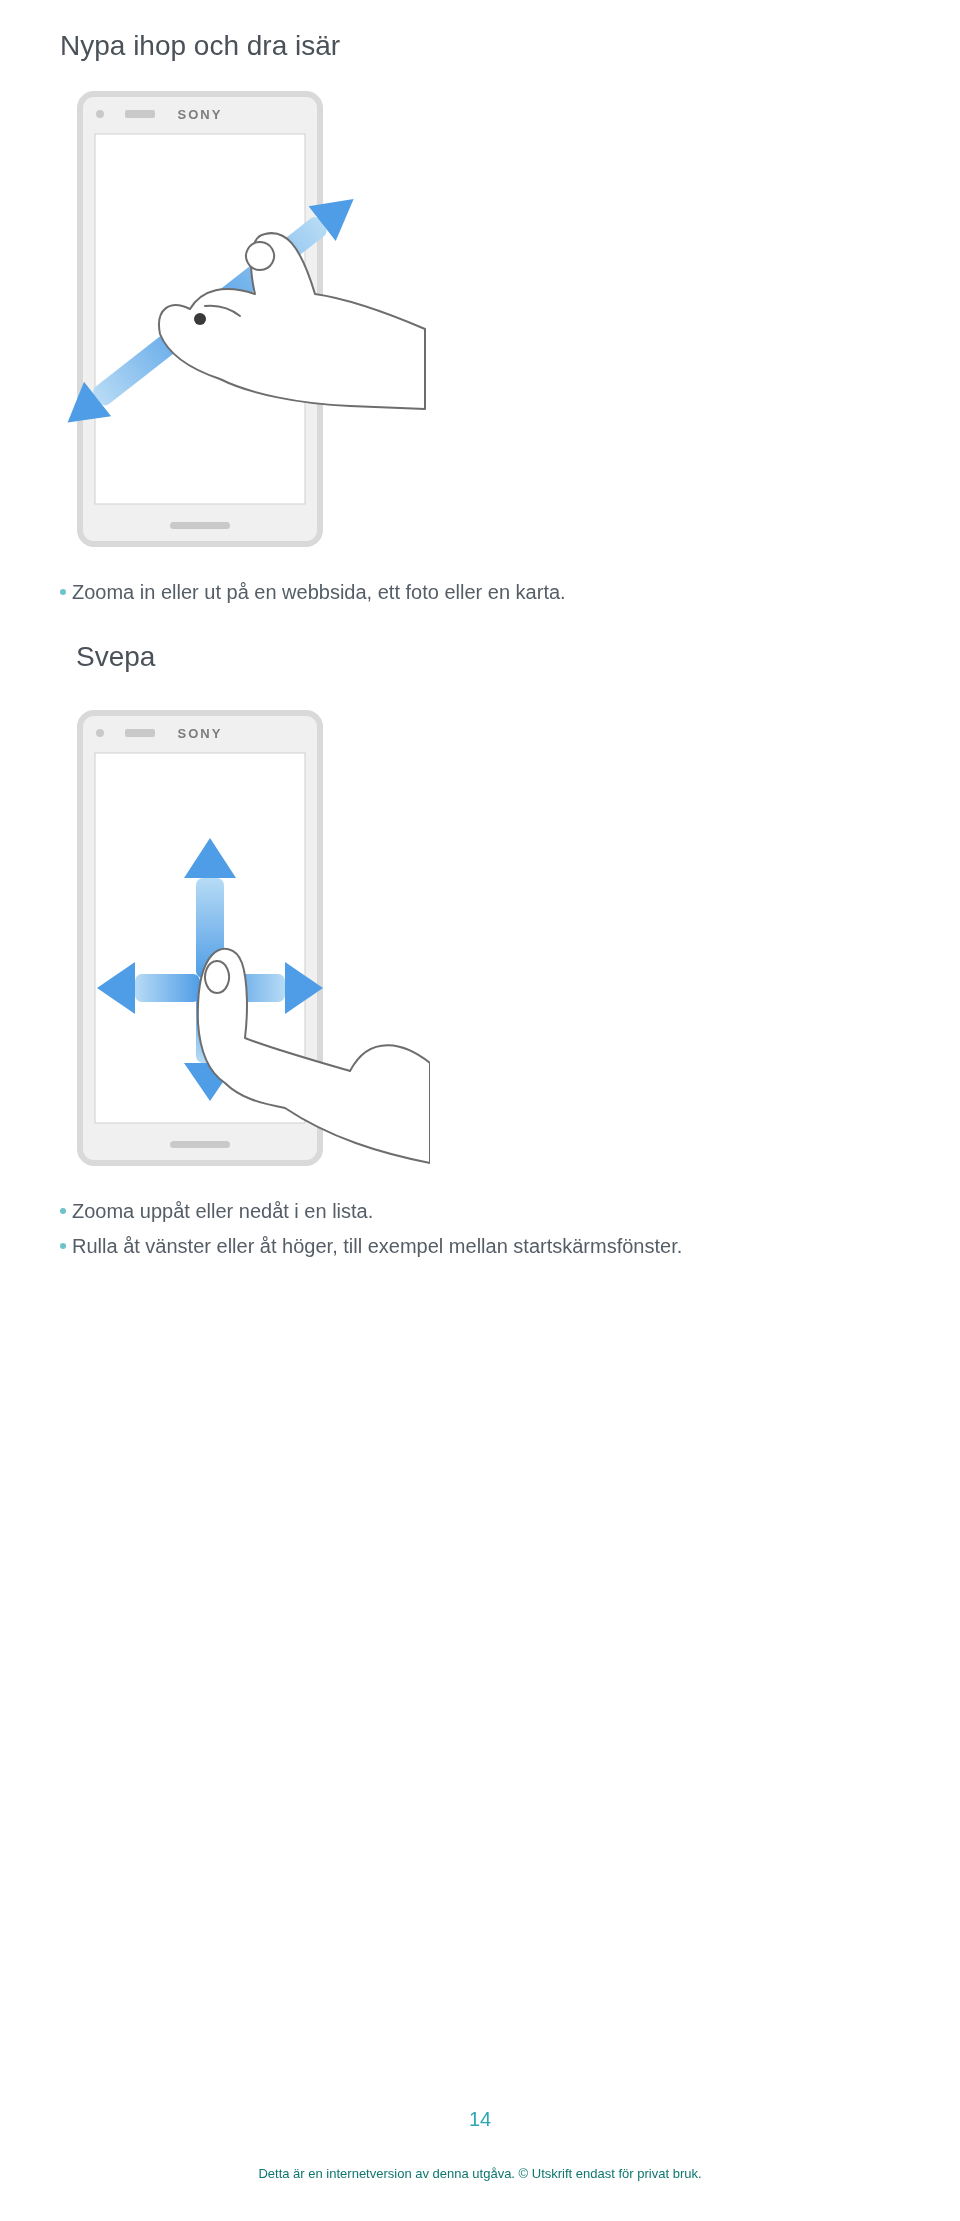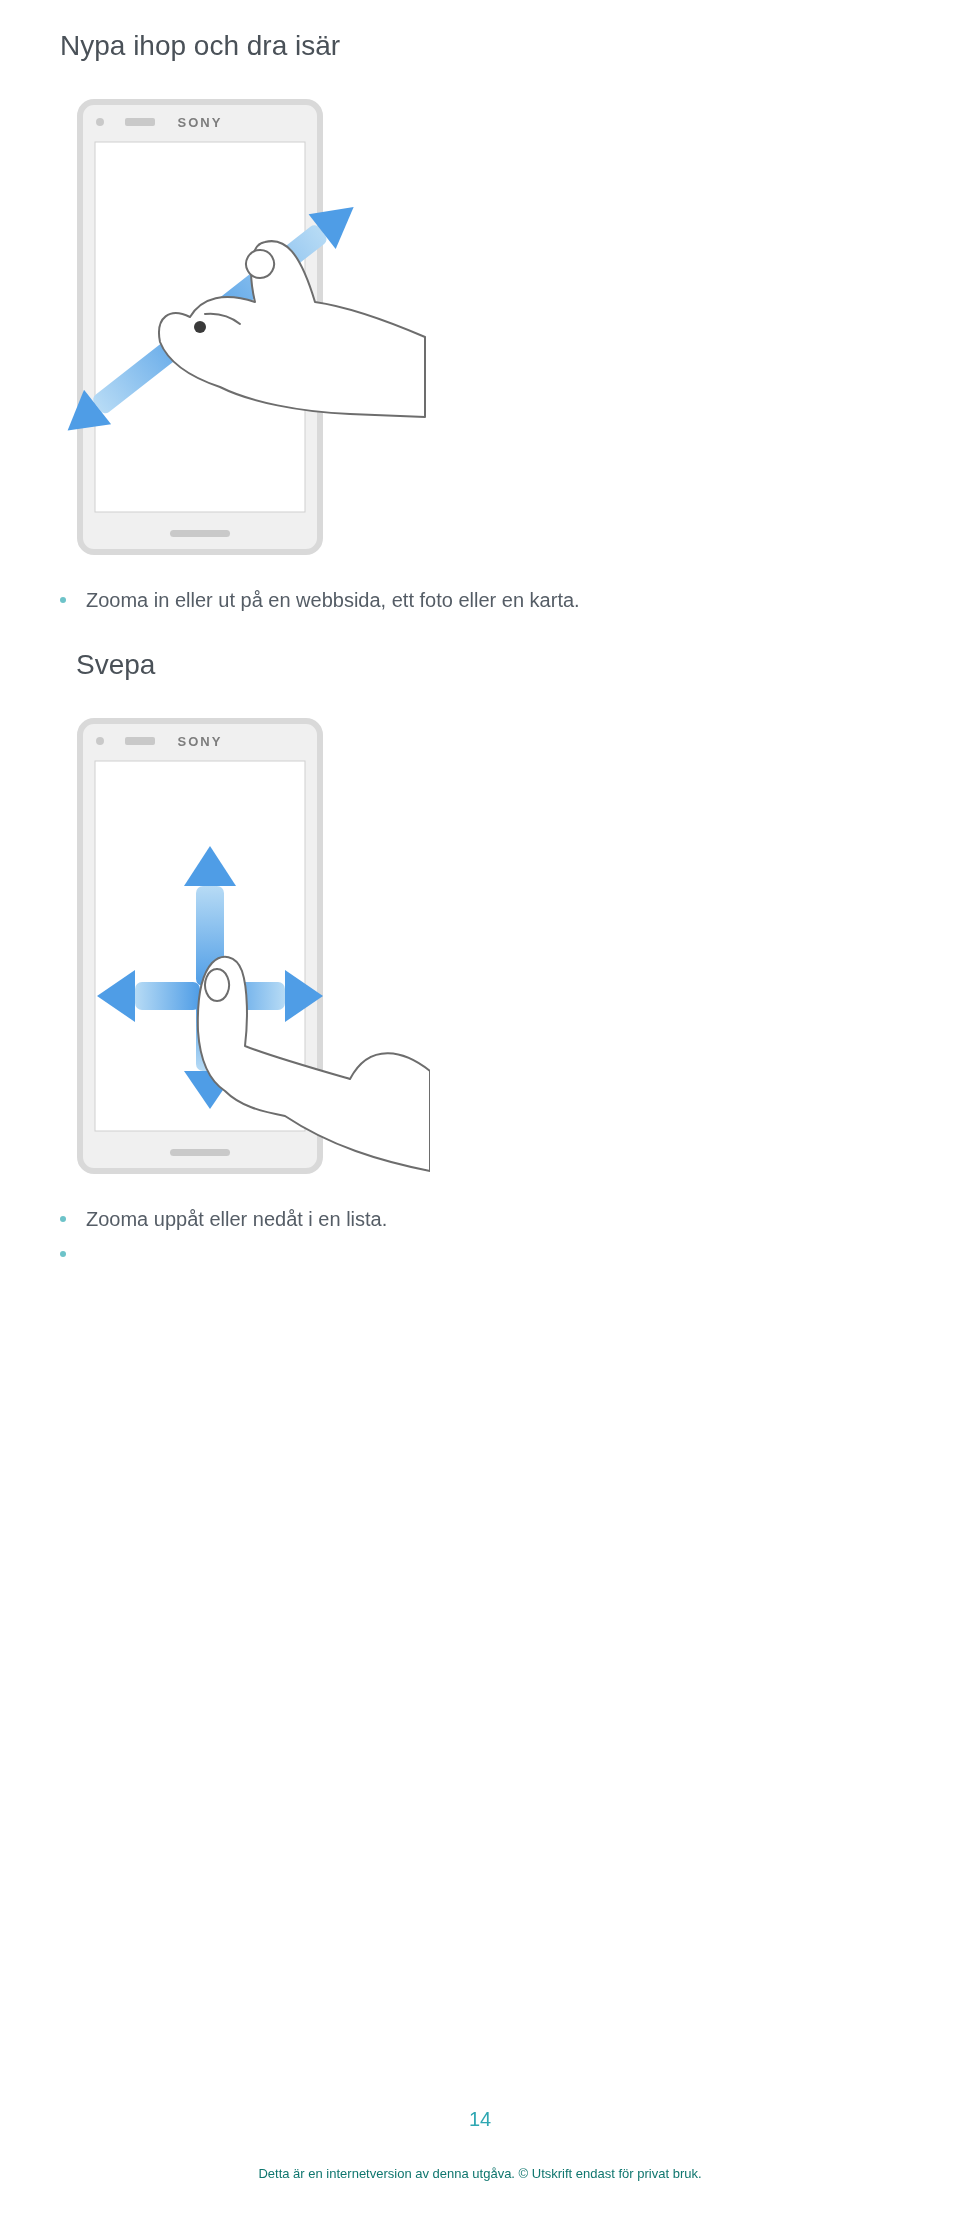--- a/index.html
+++ b/index.html
@@ -9,29 +9,29 @@
     width: 960px;
     height: 2221px;
     position: relative;
     padding: 30px 60px 0 60px;
     color: #555d66;
   }
   .heading {
     font-size: 28px;
     font-weight: 400;
     color: #4a5158;
-    margin-bottom: 30px;
+    margin-bottom: 22px;
   }
   .illus-wrap {
     margin: 0 0 25px -10px;
   }
   .bullet-row {
     display: flex;
     align-items: flex-start;
-    gap: 20px;
+    gap: 6px;
     margin-bottom: 8px;
     font-size: 20px;
     color: #555d66;
     line-height: 1.35;
   }
   .bullet-dot {
     width: 6px;
     height: 6px;
     background: #6dc3c9;
     border-radius: 50%;
@@ -178,17 +178,18 @@
   </g>
 </svg>
 </div>
 
 <div class="bullet-row">
   <span class="bullet-dot"></span>
   <span>Zooma uppåt eller nedåt i en lista.</span>
 </div>
 <div class="bullet-row">
   <span class="bullet-dot"></span>
+  <span>Rulla åt vänster eller åt höger, till exempel mellan startskärmsfönster.</span>
 </div>
 
 <div class="page-num">14</div>
 
 <div class="footer">Detta är en internetversion av denna utgåva. © Utskrift endast för privat bruk.</div>
 
 </body></html>

